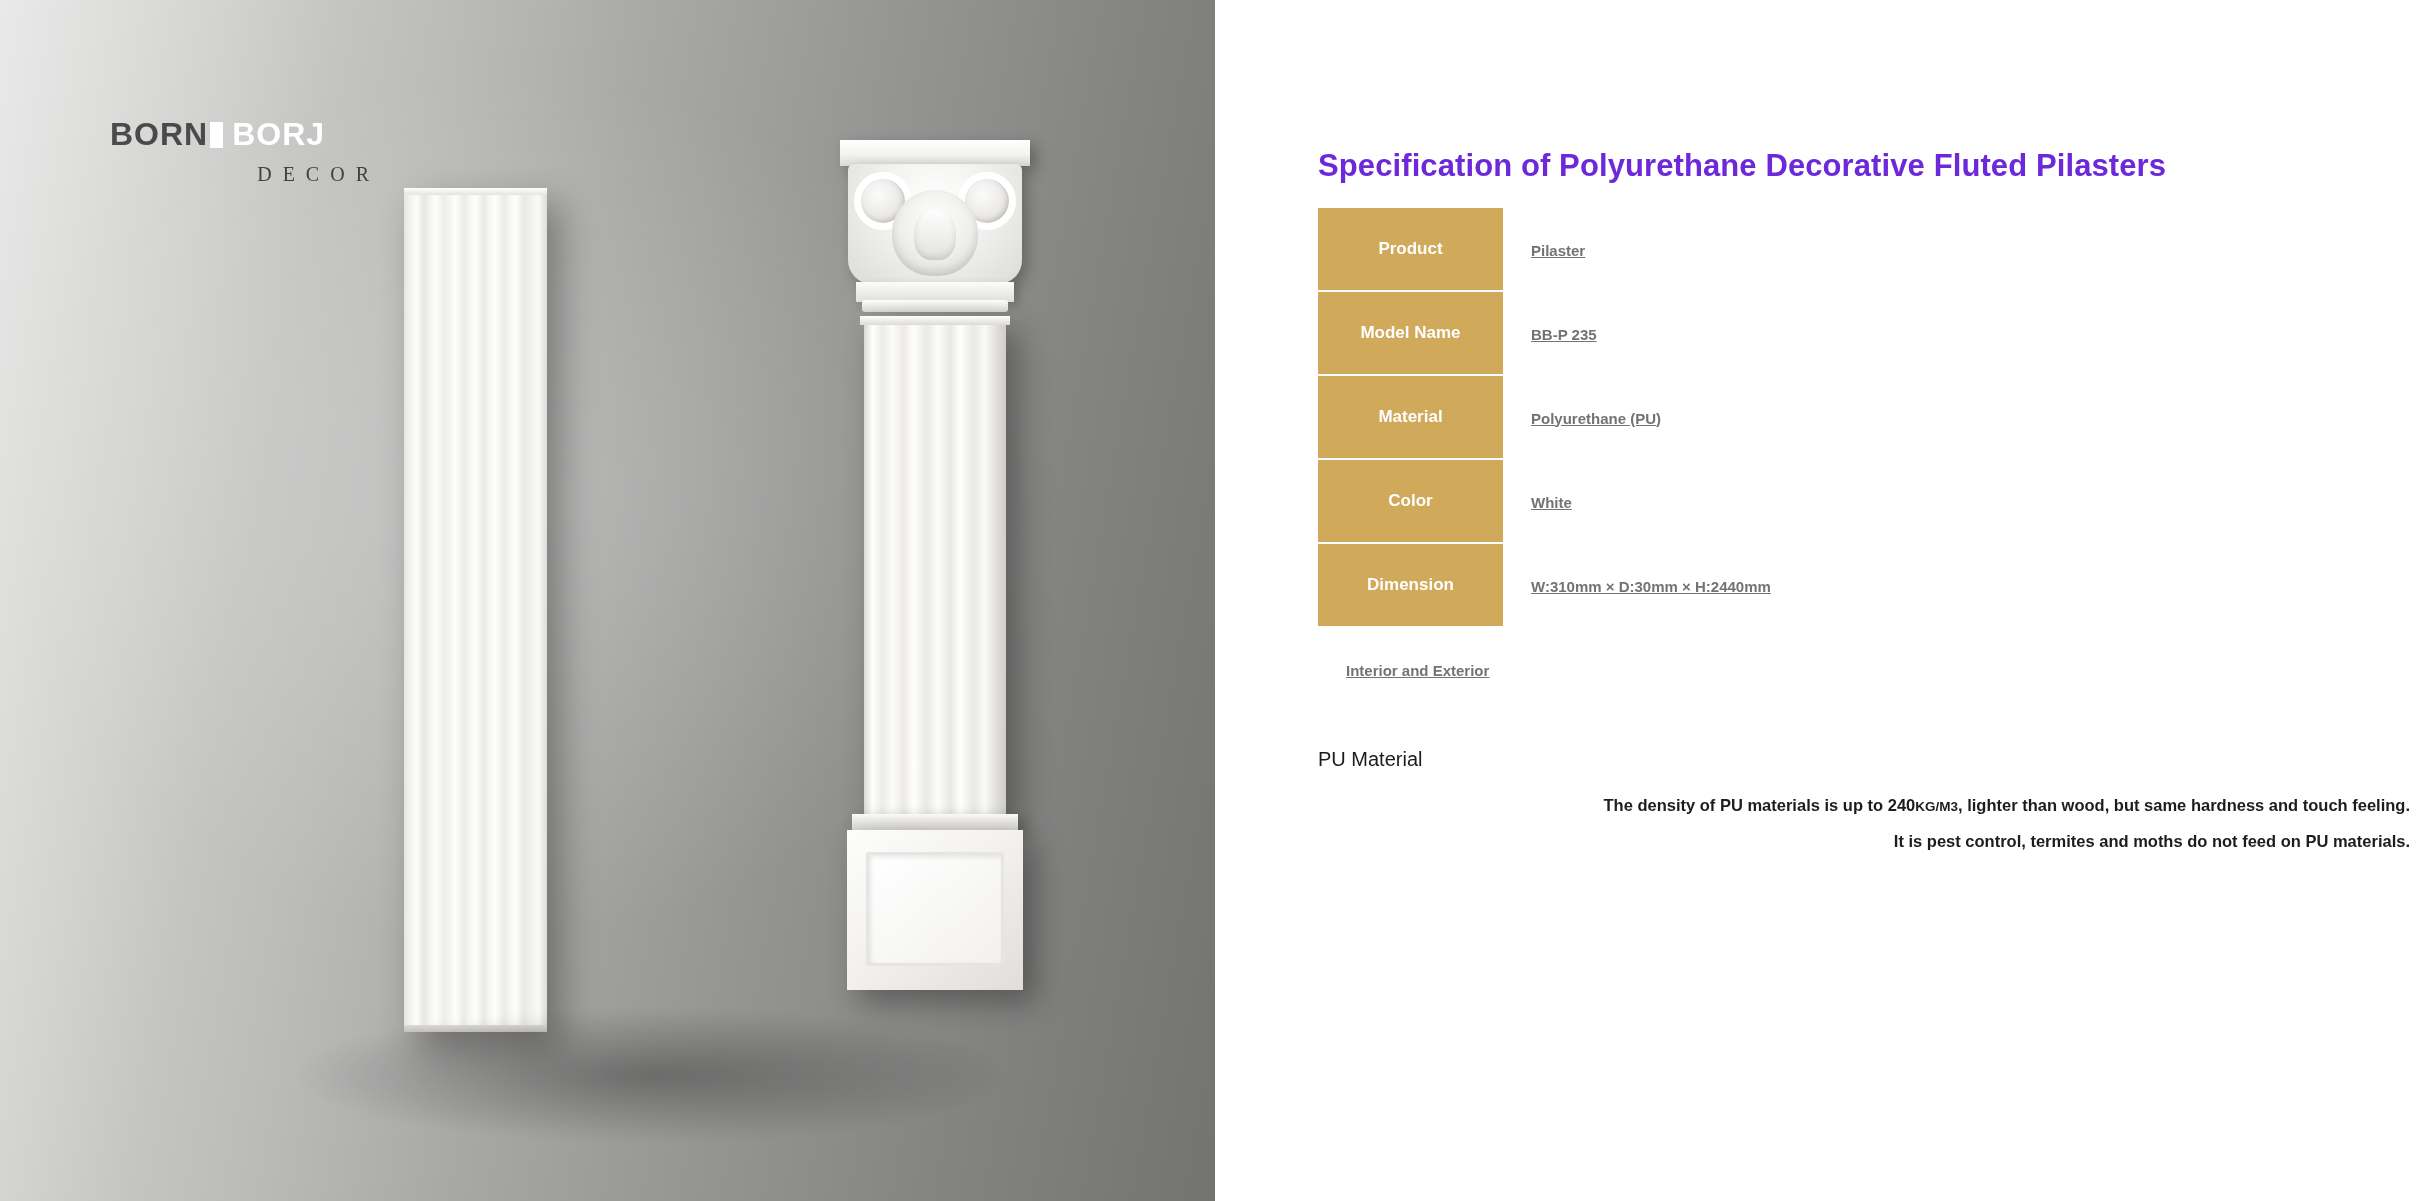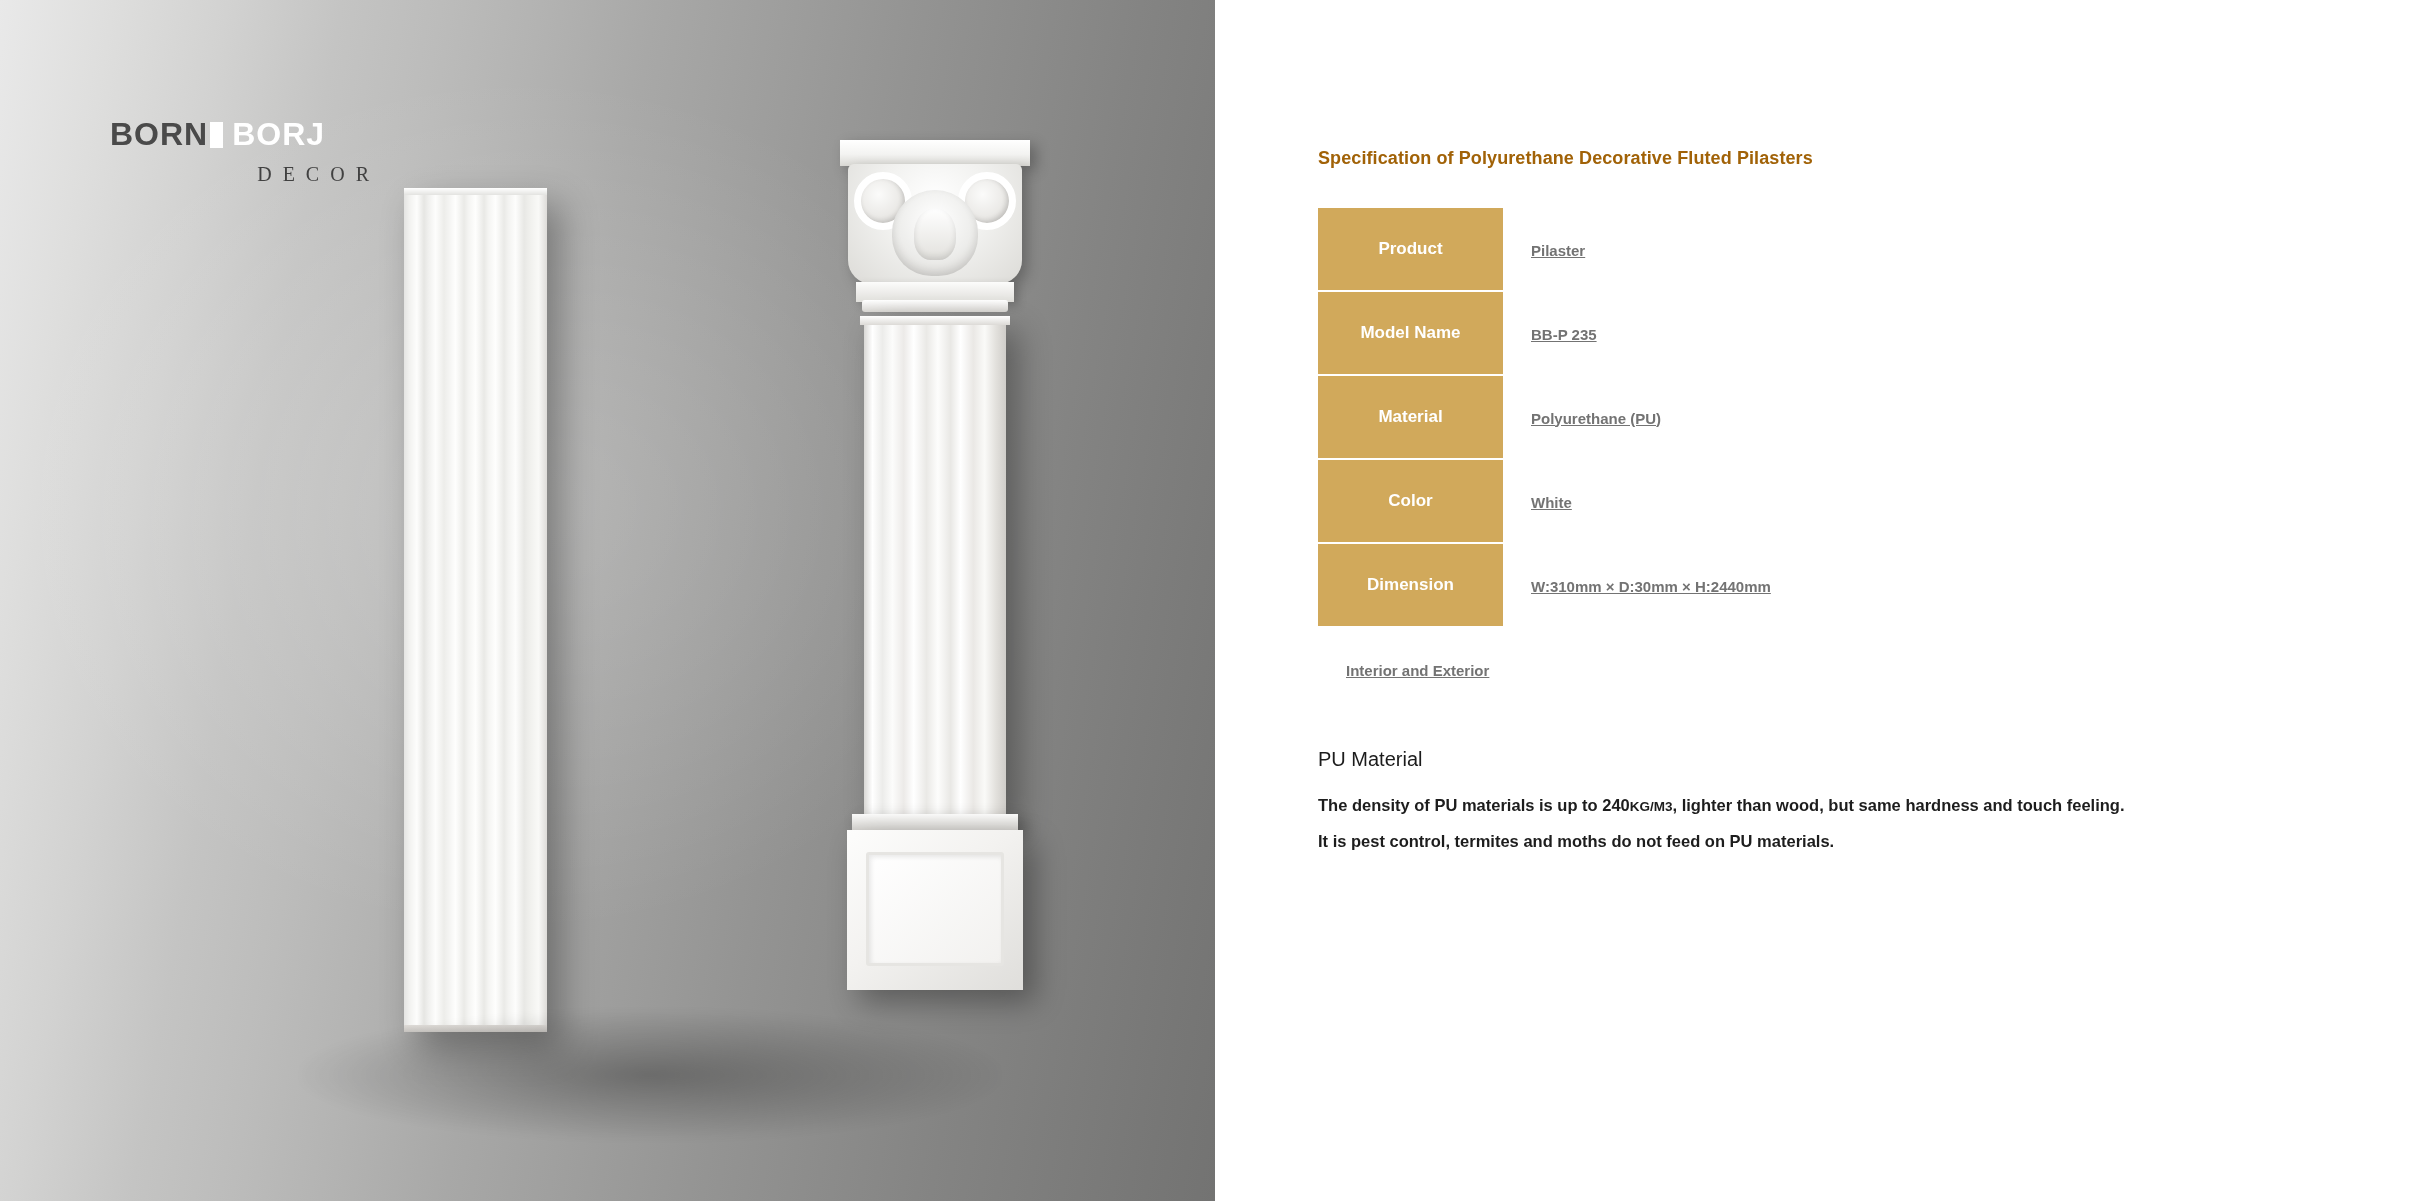--- a/index.html
+++ b/index.html
@@ -259,23 +259,23 @@
     position: relative;
     flex: 1 1 auto;
     height: 1201px;
     background: #ffffff;
     padding: 0;
   }
   .spec-title {
     position: absolute;
     left: 103px;
     top: 148px;
-    font-size: 18px;
+    font-size: 31px;
     font-weight: bold;
-    color: #a16207;
+    color: #6d28d9;
     letter-spacing: 0.1px;
     white-space: nowrap;
   }
   .spec-table {
     position: absolute;
     left: 103px;
     top: 208px;
     width: 1060px;
   }
   .spec-row {
@@ -309,23 +309,24 @@
   .pu-heading {
     position: absolute;
     left: 103px;
     top: 748px;
     font-size: 20px;
     font-weight: normal;
     color: #1c1c1c;
   }
   .pu-lines {
     position: absolute;
-    left: 103px;
+    left: 95px;
     top: 788px;
     width: 1100px;
+    text-align: right;
   }
   .pu-line {
     font-size: 16.5px;
     font-weight: bold;
     color: #1d1d1d;
     line-height: 34px;
     white-space: nowrap;
   }
   .pu-line .small {
     font-size: 13.5px;

